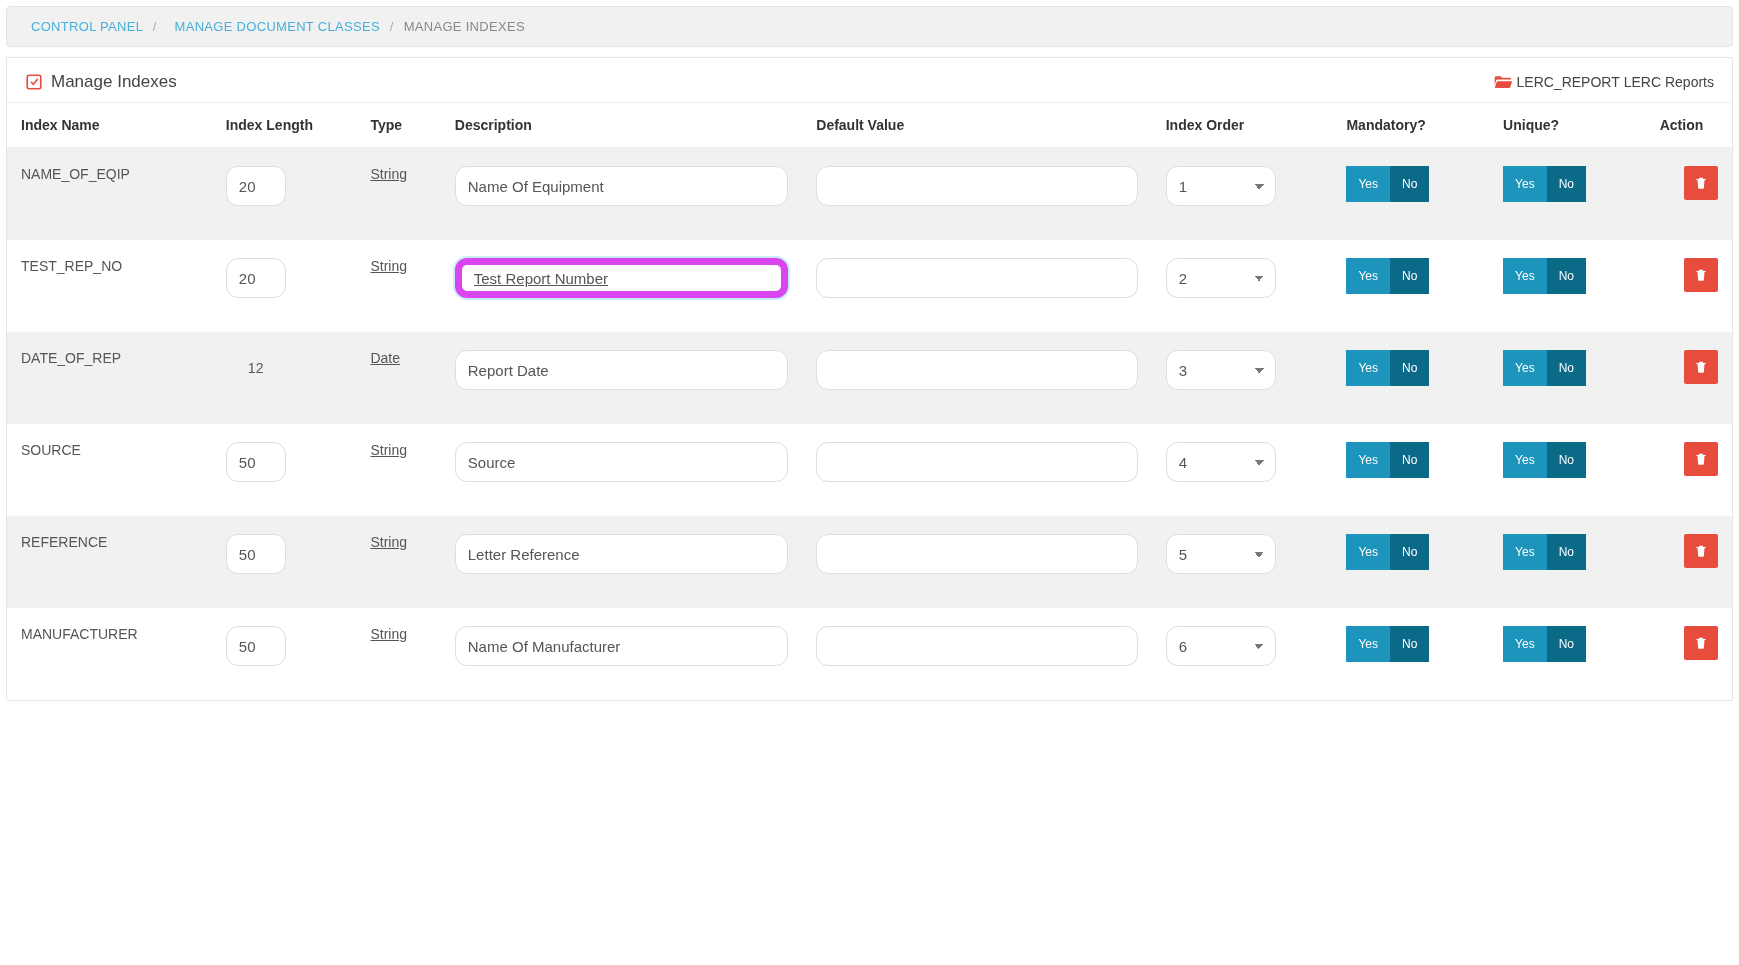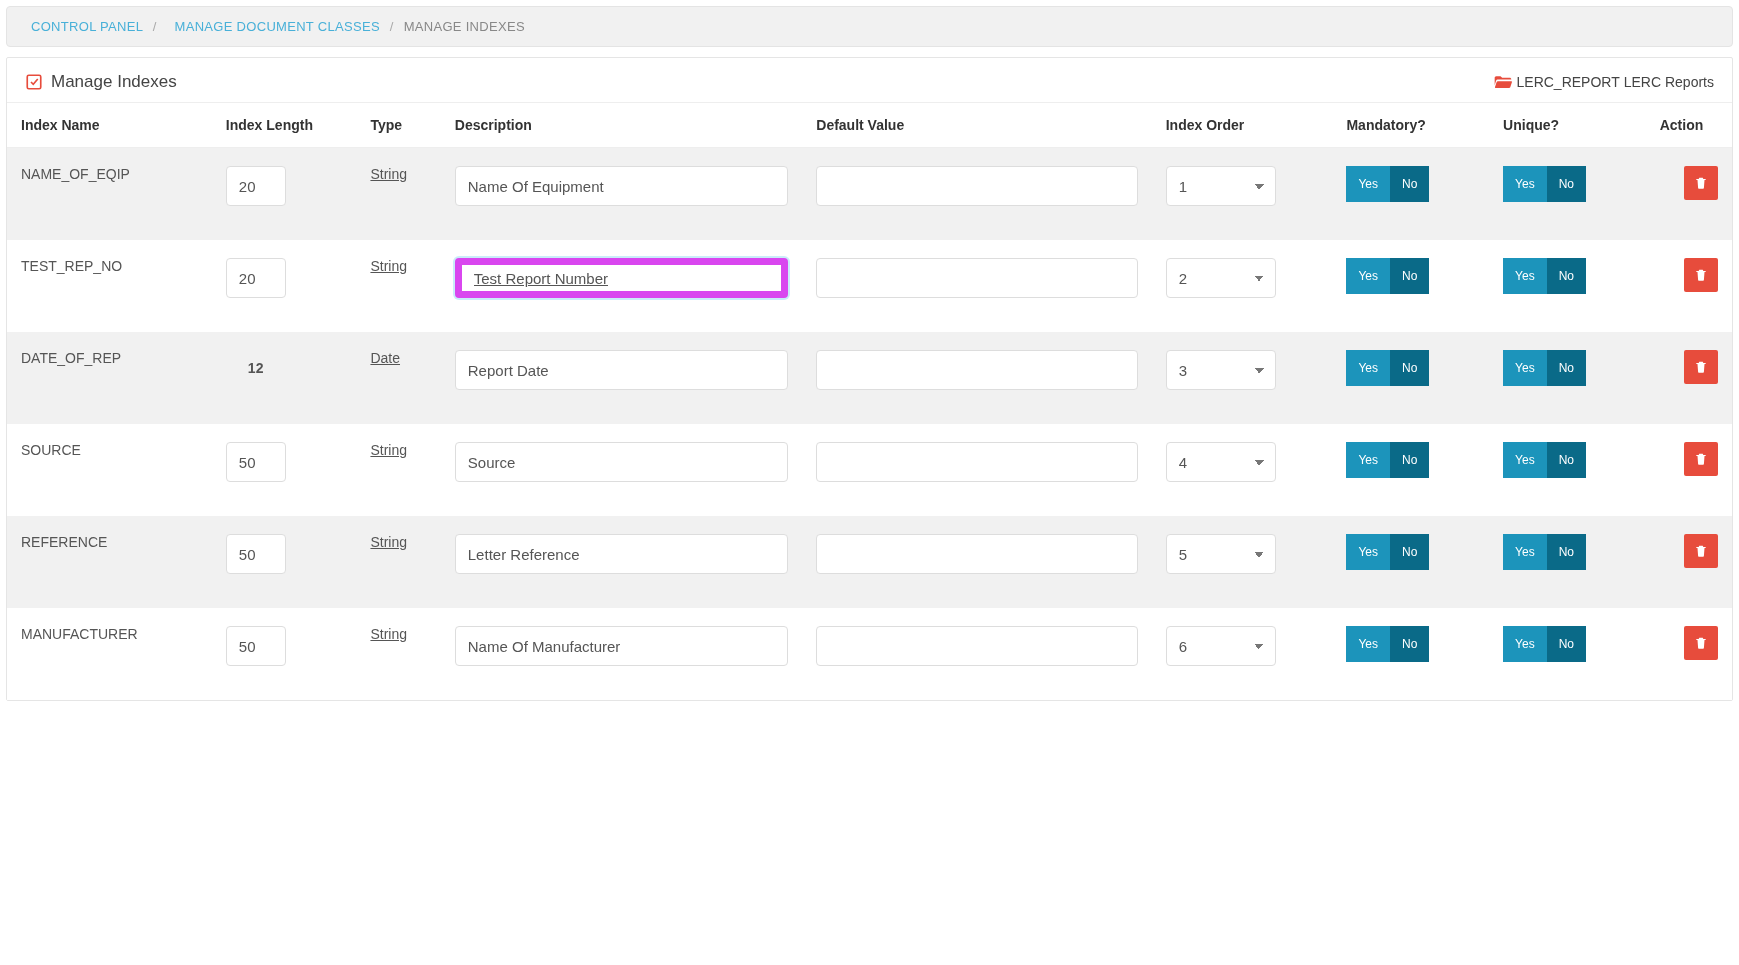--- a/index.html
+++ b/index.html
@@ -73,40 +73,40 @@
   td.col-uniq { width: 130px; }
   td.col-act  { width: 60px; text-align: right; }
 
   th.h-mand, th.h-uniq, th.h-act { text-align: right; }
   td.col-mand, td.col-uniq { text-align: left; }
 
   .field, .select {
     width: 100%;
     height: 40px;
     border: 1px solid #ddd;
-    border-radius: 4px;
+    border-radius: 12px;
     padding: 0 12px;
     font-size: 15px;
     color: #555;
     background: #fff;
     outline: none;
   }
   .field.sm { width: 60px; }
   .field.focused { border: 7px solid #d946ef; box-shadow: 0 0 0 2px rgba(103,200,239,0.35); text-decoration: underline; }
   .select {
     appearance: none;
     -webkit-appearance: none;
     background-image: linear-gradient(45deg, transparent 50%, #777 50%), linear-gradient(135deg, #777 50%, transparent 50%);
     background-position: calc(100% - 16px) 17px, calc(100% - 11px) 17px;
     background-size: 5px 5px, 5px 5px;
     background-repeat: no-repeat;
     padding-right: 28px;
     width: 110px;
   }
-  .len-static { display:inline-block; padding: 10px 12px 0 22px; font-weight: bold; }
+  .len-static { display:inline-block; padding: 10px 12px 0 22px; }
 
   .toggle { display: inline-flex; }
   .toggle .seg {
     height: 36px;
     padding: 0 12px;
     color: #fff;
     font-size: 12px;
     display: inline-flex;
     align-items: center;
     cursor: pointer;

